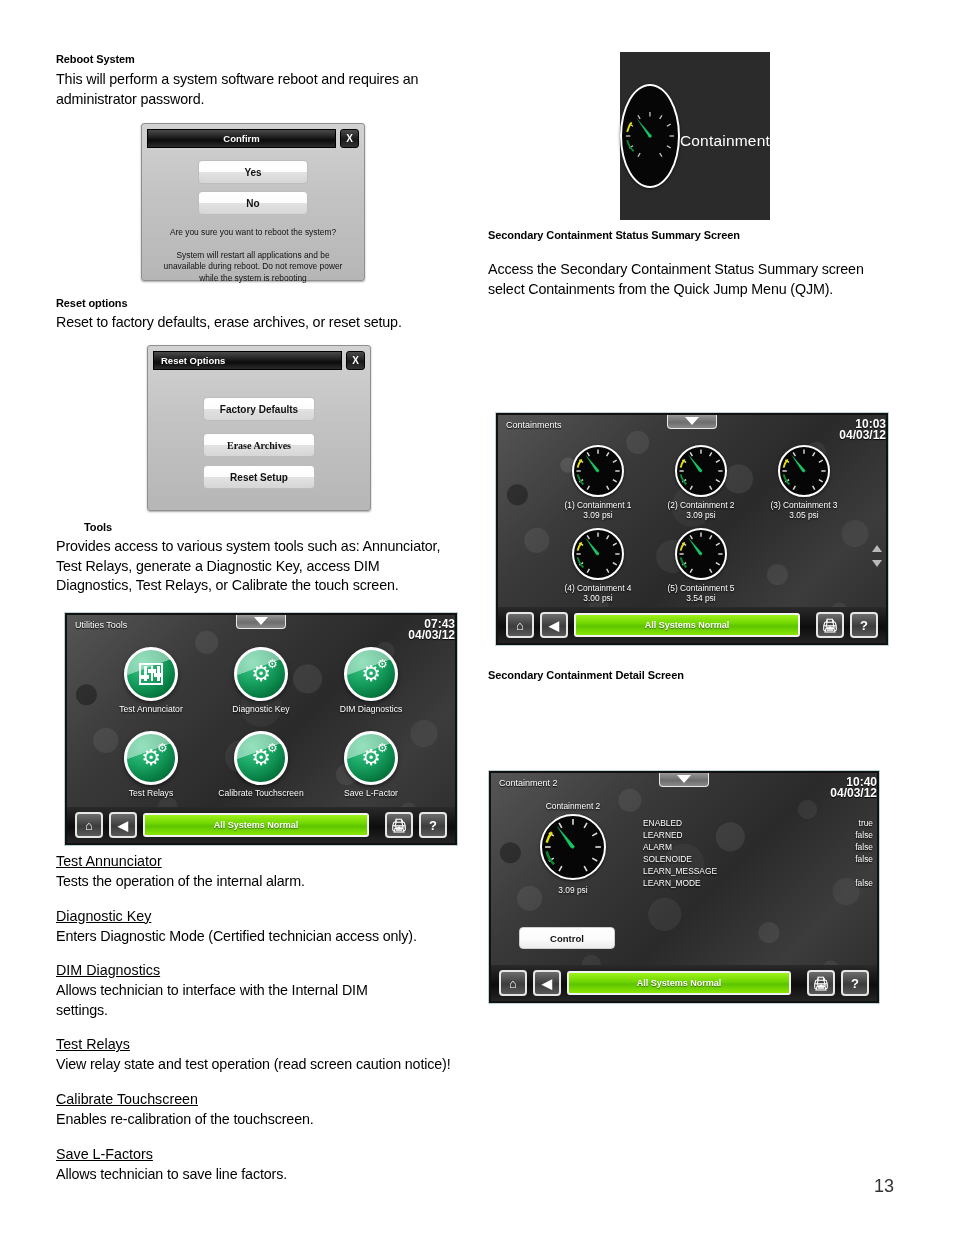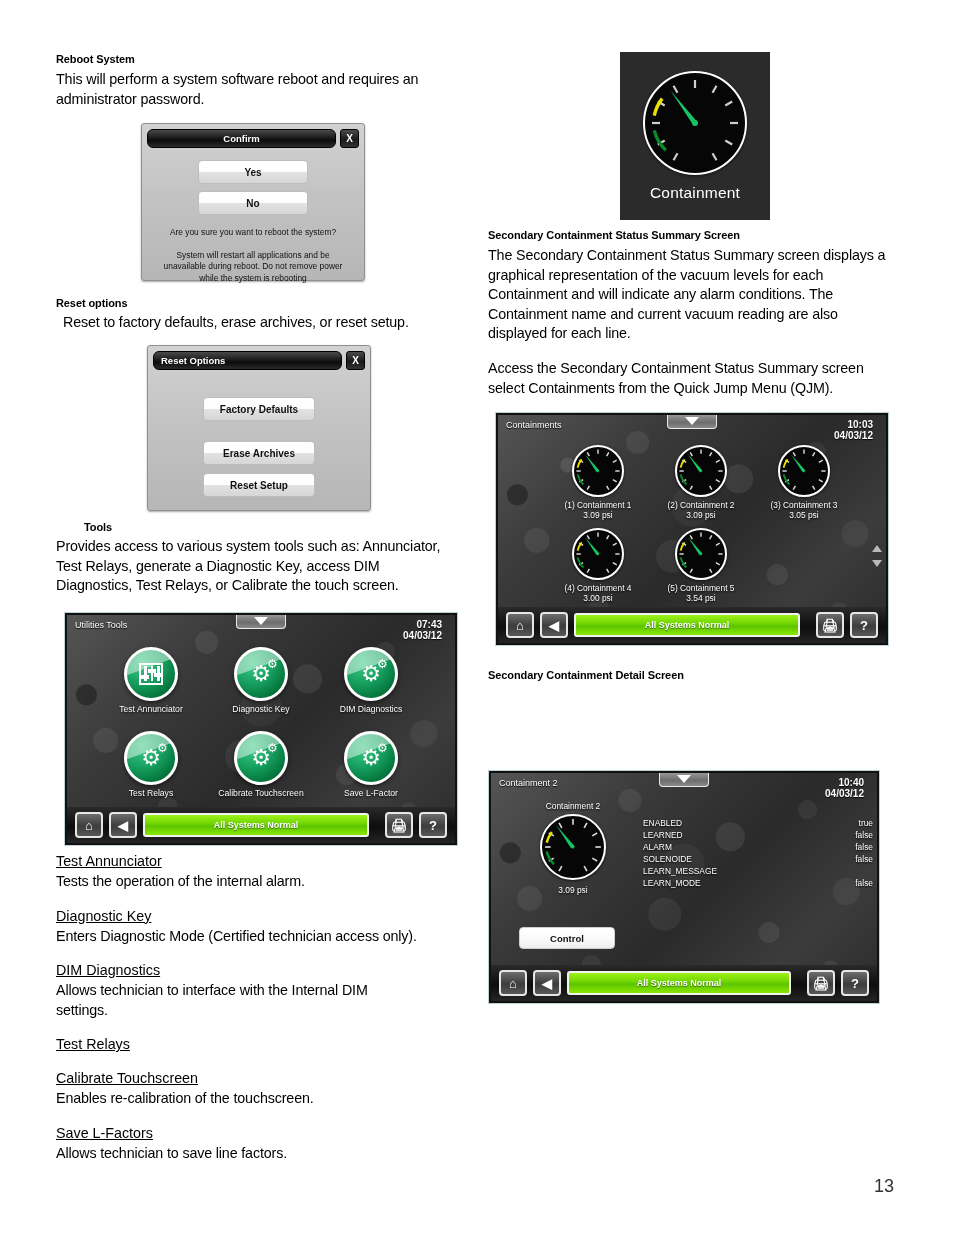--- a/index.html
+++ b/index.html
@@ -36,21 +36,21 @@
   
   .dlg {
     background: linear-gradient(180deg,#d2d2d2 0%, #c3c3c3 45%, #b6b6b6 100%);
     border: 1px solid #8f8f8f;
     border-radius: 3px;
     box-shadow: 0 1px 2px rgba(0,0,0,.35);
     position: relative;
   }
   .dlg-head { display:flex; align-items:center; padding:5px 5px 0 5px; gap:4px;}
   .dlg-title {
-    flex:1; height:19px; border-radius:6px;
+    flex:1; height:19px; border-radius:0;
     background: linear-gradient(180deg,#4a4a4a 0%, #222 40%, #0b0b0b 60%, #2b2b2b 100%);
     color:#fff; font-size:9.5px; font-weight:bold;
     display:flex; align-items:center; justify-content:center;
     border:1px solid #000;
   }
   .dlg-title.left { justify-content:flex-start; padding-left:7px; }
   .dlg-x {
     width:19px; height:19px; border-radius:3px;
     background: linear-gradient(180deg,#4a4a4a 0%, #1a1a1a 55%, #333 100%);
     color:#fff; font-size:10px; font-weight:bold;
@@ -89,22 +89,22 @@
       radial-gradient(circle at 5% 35%, rgba(0,0,0,.35) 0 10px, transparent 11px),
       radial-gradient(circle at 50% 40%, rgba(255,255,255,.04) 0 20px, transparent 21px),
       linear-gradient(135deg,#555 0%,#3a3a3a 28%,#2a2a2a 55%,#3c3c3c 78%,#2b2b2b 100%);
     overflow:hidden;
   }
   .scr-title {
     position:absolute; left:8px; top:5px; color:#fff;
     font-size:9px; text-shadow:0 1px 1px #000;
   }
   .scr-clock {
-    position:absolute; right:13px; top:4px; color:#fff; text-align:right;
-    font-size:10px; font-weight:bold; line-height:11px; text-shadow:0 1px 1px #000;
+    position:absolute; right:0; top:4px; color:#fff; text-align:right;
+    font-size:12px; font-weight:bold; line-height:11px; text-shadow:0 1px 1px #000;
   }
   .qjm-tab {
     position:absolute; top:-1px; left:50%; transform:translateX(-50%);
     width:50px; height:15px; border-radius:0 0 4px 4px;
     background:linear-gradient(180deg,#9c9c9c 0%,#6d6d6d 60%,#8a8a8a 100%);
     border:1px solid #e9e9e9; border-top:none;
     display:flex; align-items:center; justify-content:center;
   }
   .qjm-tab i {
     width:0;height:0;border-left:7px solid transparent;border-right:7px solid transparent;
@@ -159,21 +159,21 @@
   .gauge { position:relative; border-radius:50%; background:#060606;
            border:2.5px solid #fff; box-shadow:0 1px 3px rgba(0,0,0,.6); }
   .gauge svg { position:absolute; inset:0; width:100%; height:100%; }
   .gauge-wrap { position:absolute; text-align:center; }
   .gauge-name { color:#fff; font-size:8.4px; margin-top:3px; text-shadow:0 1px 2px #000; white-space:nowrap;}
   .gauge-val  { color:#fff; font-size:8.4px; text-shadow:0 1px 2px #000; white-space:nowrap;}
 
   
   .cont-tile {
     position:absolute; left:620px; top:52px; width:150px; height:168px;
-    background:#2b2b2b; display:flex; flex-direction:column;
+    background:#2b2b2b; display:flex; flex-direction:row;
     align-items:center; justify-content:center;
   }
   .cont-tile .cname { color:#fff; font-size:15.5px; margin-top:9px; letter-spacing:.2px; }
 
   
   .kv { position:absolute; color:#fff; font-size:8.4px; line-height:12.2px; text-shadow:0 1px 2px #000; }
   .kv .k { position:absolute; left:0; }
   .kv .v { position:absolute; right:0; }
   .ctrl-btn {
     position:absolute; left:28px; bottom:52px; width:96px; height:22px;
@@ -207,29 +207,29 @@
       </div>
       <div class="dlg-btn" style="margin-top:12px; width:110px;">Yes</div>
       <div class="dlg-btn" style="margin-top:7px; width:110px;">No</div>
       <div class="dlg-note" style="margin-top:12px;">Are you sure you want to reboot the system?</div>
       <div class="dlg-note" style="margin-top:11px;">System will restart all applications and be</div>
       <div class="dlg-note">unavailable during reboot.  Do not remove power</div>
       <div class="dlg-note">while the system is rebooting</div>
     </div>
 
     <h3 class="sec" style="position:absolute; top:244px; left:0;">Reset options</h3>
-    <p class="body" style="position:absolute; top:263px; left:7px; width:410px;">Reset to factory defaults, erase archives, or reset setup.</p>
+    <p class="body" style="position:absolute; top:263px; left:0; width:410px;">Reset to factory defaults, erase archives, or reset setup.</p>
 
     <div class="dlg" style="position:absolute; left:91px; top:295px; width:224px; height:166px;">
       <div class="dlg-head">
         <div class="dlg-title left">Reset Options</div>
         <div class="dlg-x">X</div>
       </div>
       <div class="dlg-btn" style="margin-top:27px; width:112px;">Factory Defaults</div>
-      <div class="dlg-btn" style="margin-top:20px; width:112px;">Erase Archives</div>
+      <div class="dlg-btn" style="margin-top:12px; width:112px;font-family:Liberation Serif, serif;">Erase Archives</div>
       <div class="dlg-btn" style="margin-top:8px; width:112px;">Reset Setup</div>
     </div>
 
     <h3 class="sec" style="position:absolute; top:468px; left:0;margin-left:28px;">Tools</h3>
     <p class="body" style="position:absolute; top:487px; left:0; width:400px;">Provides access to various system tools such as: Annunciator, Test Relays, generate a Diagnostic Key, access DIM Diagnostics, Test Relays, or Calibrate the touch screen.</p>
 
     <div class="device" style="position:absolute; left:8px; top:562px; width:394px; height:234px;">
       <div class="screen">
         <div class="qjm-tab">
           <i></i>
@@ -297,20 +297,21 @@
       <div class="sublink" style="margin-top:0;">Test Annunciator</div>
       <div class="subtext">Tests the operation of the internal alarm.</div>
 
       <div class="sublink">Diagnostic Key</div>
       <div class="subtext">Enters Diagnostic Mode (Certified technician access only).</div>
 
       <div class="sublink">DIM Diagnostics</div>
       <div class="subtext" style="width:360px;">Allows technician to interface with the Internal DIM settings.</div>
 
       <div class="sublink">Test Relays</div>
+      <div class="subtext" style="width:400px;">View relay state and test operation (read screen caution notice)!</div>
 
       <div class="sublink">Calibrate Touchscreen</div>
       <div class="subtext">Enables re-calibration of the touchscreen.</div>
 
       <div class="sublink">Save L-Factors</div>
       <div class="subtext">Allows technician to save line factors.</div>
     </div>
   </div>
 
   <div class="cont-tile">
@@ -333,21 +334,20 @@
         <path d="M 9.3 57.4 A 40 40 0 0 0 20.8 77.2" stroke="#0a8a2a" stroke-width="3.4" fill="none"></path>
         <polygon points="50,52 52.6,49.2 25.5,17.5 47.2,50.5" fill="#16c463"></polygon>
         <circle cx="50" cy="50" r="3" fill="#16c463"></circle>
       </svg>
     </div>
     <div class="cname">Containment</div>
   </div>
 
   <div class="col-right" style="top:226px;">
     <h3 class="sec">Secondary Containment Status Summary Screen</h3>
-    <p class="body">The Secondary Containment Status Summary screen displays a graphical representation of the vacuum levels for each Containment and will indicate any alarm conditions. The Containment name and current vacuum reading are also displayed for each line.</p>
     <p class="body gap">Access the Secondary Containment Status Summary screen select Containments from the Quick Jump Menu (QJM).</p>
 
     <div class="device" style="position:absolute; left:7px; top:186px; width:394px; height:234px;">
       <div class="screen">
         <div class="qjm-tab">
           <i></i>
         </div>
         <div class="scr-title">Containments</div>
         <div class="scr-clock">
           <div>10:03</div>

